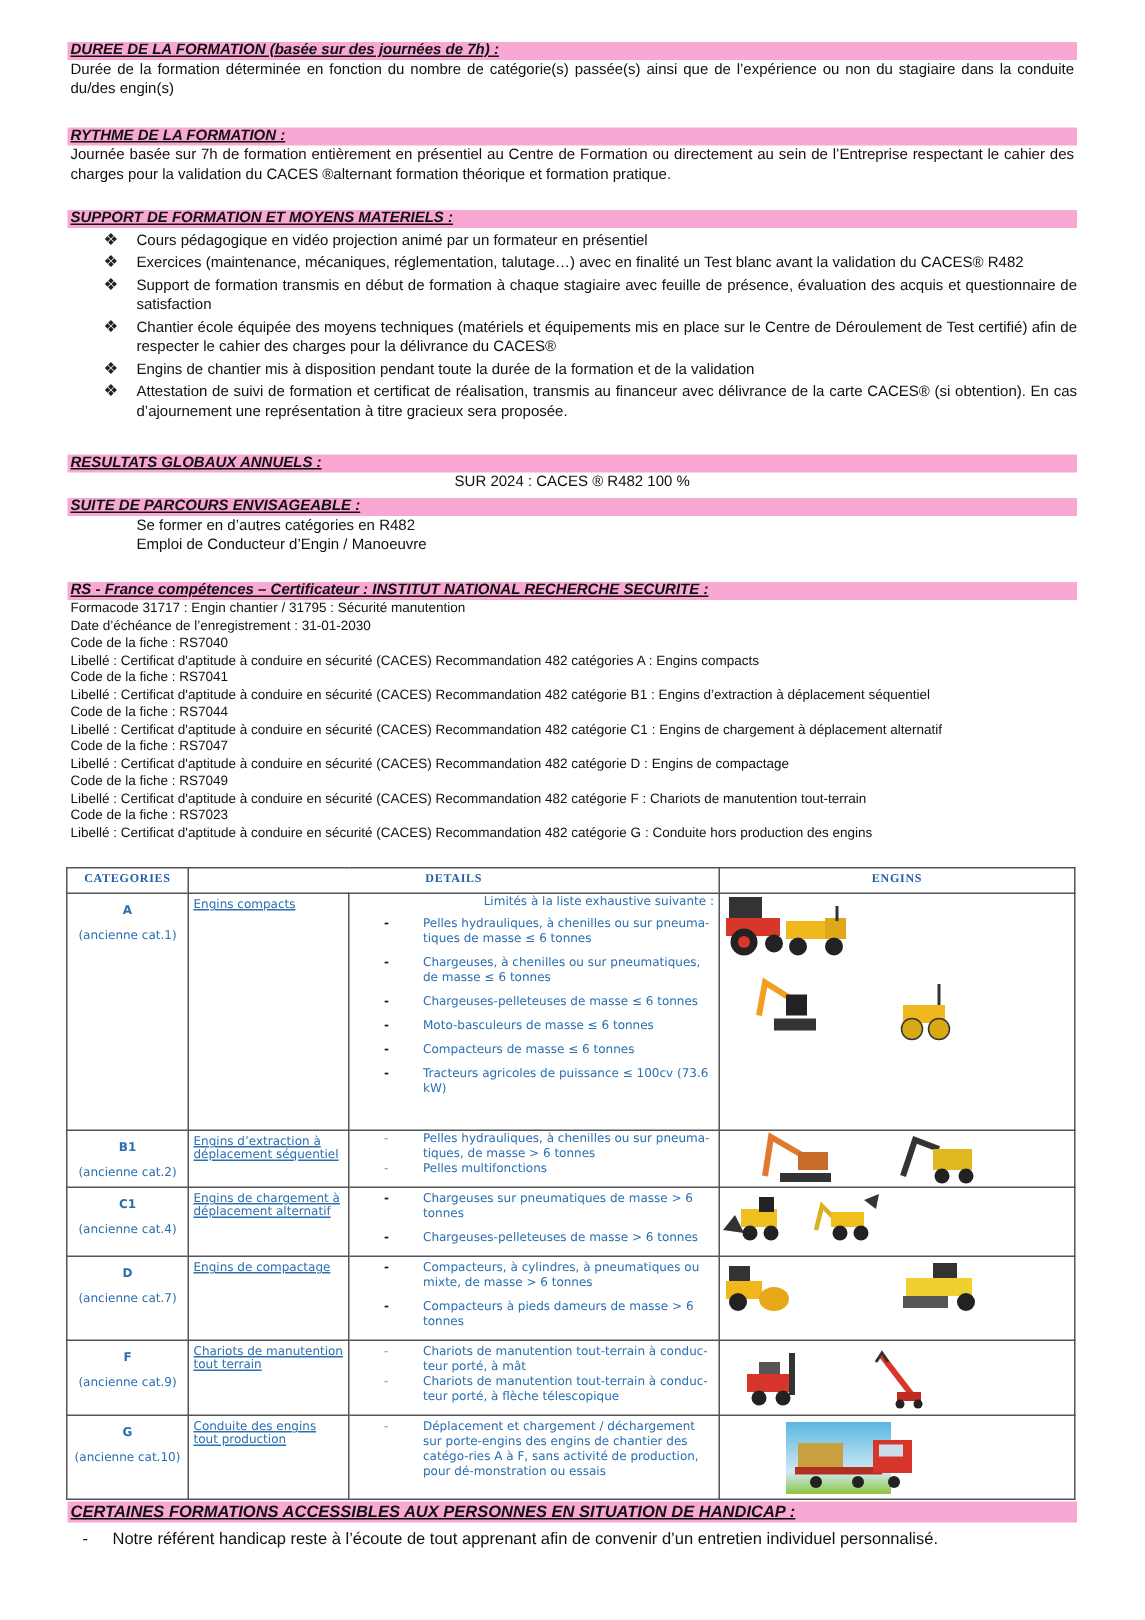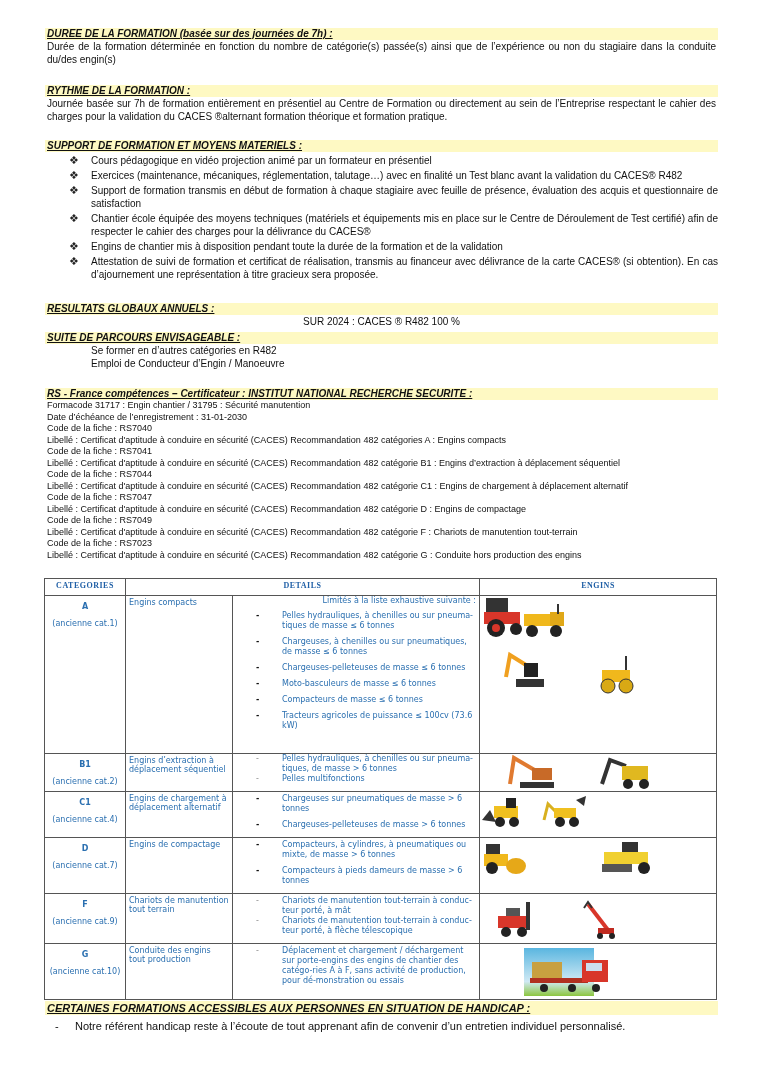--- a/index.html
+++ b/index.html
@@ -1,34 +1,34 @@
 <!DOCTYPE html>
 <html><head>
 <meta charset="utf-8">
 <style>
   html, body { margin:0; padding:0; background:#ffffff; }
   body { width:763px; height:1080px; position:relative; overflow:hidden;
          font-family:"Liberation Sans", sans-serif; color:#111; }
   .page { position:absolute; left:45px; top:0; width:673px; }
-  .sec-head { background:#fef9c3; font-weight:bold; font-style:italic; text-decoration:underline;
+  .sec-head { background:#f9a8d4; font-weight:bold; font-style:italic; text-decoration:underline;
               font-size:10px; line-height:12px; padding:0 2px; color:#111; }
   .p { font-size:10px; line-height:13px; padding:0 2px; }
   .bullets { margin:0; padding:0 0 0 24px; list-style:none; font-size:10px; }
   .bullets li { position:relative; padding-left:22px; line-height:13px; margin-bottom:2px; text-align:justify; }
   .bullets .diamond { position:absolute; left:0; top:0; font-size:11px; color:#222; }
   .center { text-align:center; }
   .indent { padding-left:46px; }
   .small { font-size:9px; line-height:11.5px; padding:0 2px; }
   table.cat { border-collapse:collapse; width:673px; font-family:"DejaVu Sans", sans-serif; font-size:8px; color:#2a6fb0; }
   table.cat td, table.cat th { border:1px solid #555; vertical-align:top; padding:2px 3px; }
   table.cat th { font-family:Liberation Serif, serif; font-weight:bold; color:#1f5fa6; font-size:8px; letter-spacing:0.5px; height:12px; padding:2px; }
   .catcell { text-align:center; width:74px; }
   .catcell .letter { font-weight:bold; display:block; margin-top:4px; }
   .catcell .old { display:block; margin-top:8px; }
-  .namecell { width:100px; }
+  .namecell { width:100px;text-decoration:underline; }
   .detcell { width:240px; }
   .dl { list-style:none; margin:0; padding:0; }
   .dl li { position:relative; padding-left:46px; line-height:10px; margin:6px 0; }
   .dl li .dash { position:absolute; left:20px; top:0; color:#111; font-weight:bold; }
   .dl.tight li { margin:0; }
   .enginscell { position:relative; padding:0 !important; }
   .veh { position:absolute; display:block; }
   .footer-line { font-size:11px; line-height:14px; padding-left:30px; position:relative; }
   .footer-line .dash { position:absolute; left:10px; top:0; }
 </style>

